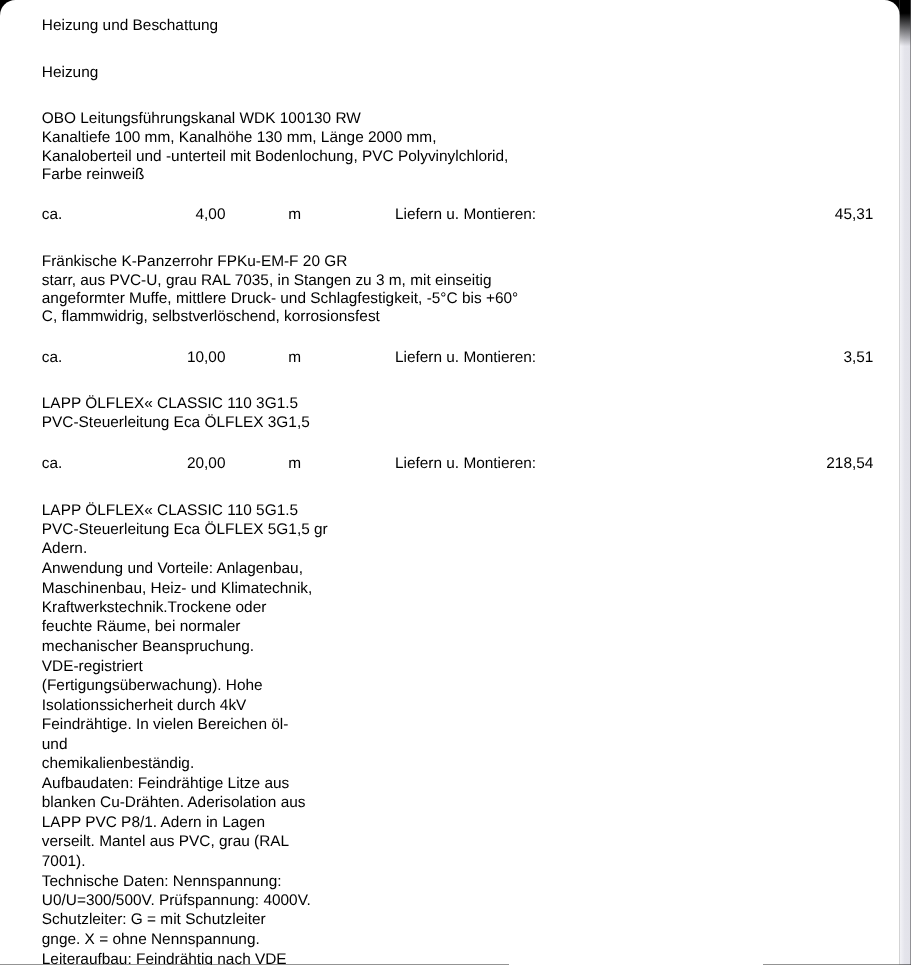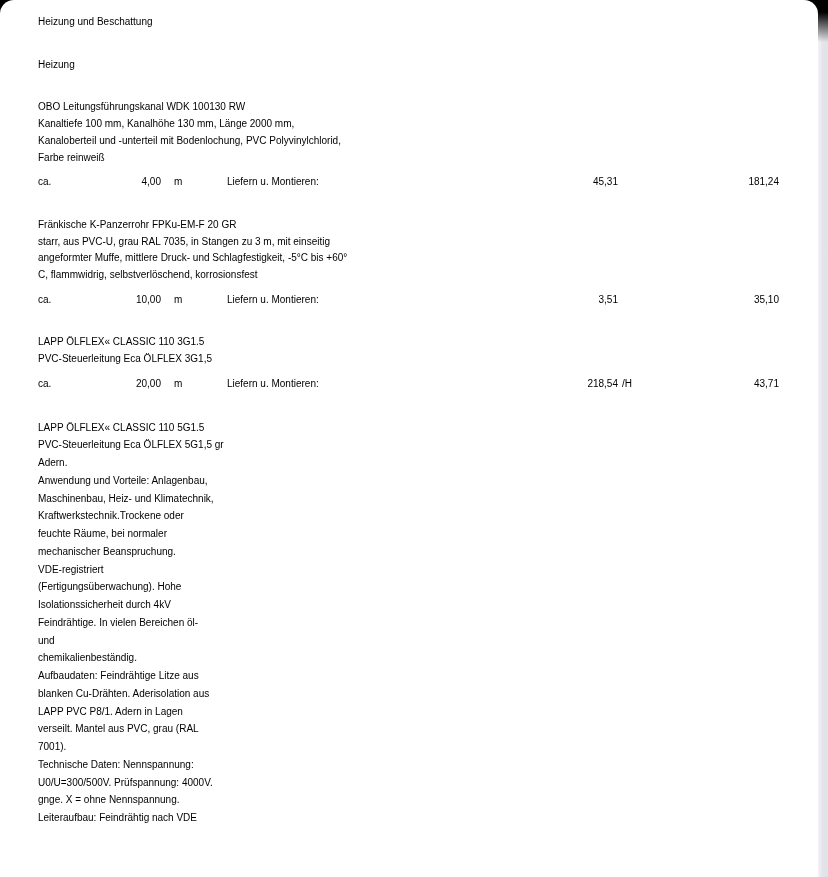--- a/index.html
+++ b/index.html
@@ -21,21 +21,21 @@
     position: absolute;
     left: 0;
     top: 0;
     width: 818px;
     height: 877px;
     background: #ffffff;
     border-radius: 14px 14px 0 0;
     padding: 12px 0 0 38px;
     box-sizing: border-box;
     color: #000;
-    font-size: 10px;
+    font-size: 14px;
     line-height: 16.7px;
     white-space: nowrap;
   }
   .scroll-strip {
     position: absolute;
     right: 0;
     top: 0;
     bottom: 0;
     width: 10px;
     background: linear-gradient(90deg, #f3f3f7 0%, #e4e4eb 45%, #e2e2e9 100%);
@@ -51,23 +51,24 @@
   .doc-subtitle { margin-top: 26px; }
   .item-block { margin-top: 26px; }
   .item-title { }
   .description-line { }
   
   .items .item-block:last-child .item-title,
   .items .item-block:last-child .description-line {
     line-height: 17.75px;
   }
   .qty-row {
-    margin-top: 8px;
+    margin-top: 20px;
     display: grid;
     grid-template-columns: 50px 73px 66px 223px 168px 26px 135px;
+    gap: 44px;
   }
   .cell-qty   { text-align: right; }
   .cell-unit  { padding-left: 13px; box-sizing: border-box; }
   .cell-price { text-align: right; }
   .cell-suffix{ padding-left: 4px; box-sizing: border-box; }
   .cell-total { text-align: right; }
 </style>
 </head>
 <body>
 
@@ -134,19 +135,20 @@
           <div class="description-line">Feindrähtige. In vielen Bereichen öl-</div>
           <div class="description-line">und</div>
           <div class="description-line">chemikalienbeständig.</div>
           <div class="description-line">Aufbaudaten: Feindrähtige Litze aus</div>
           <div class="description-line">blanken Cu-Drähten. Aderisolation aus</div>
           <div class="description-line">LAPP PVC P8/1. Adern in Lagen</div>
           <div class="description-line">verseilt. Mantel aus PVC, grau (RAL</div>
           <div class="description-line">7001).</div>
           <div class="description-line">Technische Daten: Nennspannung:</div>
           <div class="description-line">U0/U=300/500V. Prüfspannung: 4000V.</div>
+          <div class="description-line">Schutzleiter: G = mit Schutzleiter</div>
           <div class="description-line">gnge. X = ohne Nennspannung.</div>
           <div class="description-line">Leiteraufbau: Feindrähtig nach VDE</div>
         </div>
       </div>
   </div>
   <div class="scroll-strip"></div>
 </div>
 
 </body></html>

